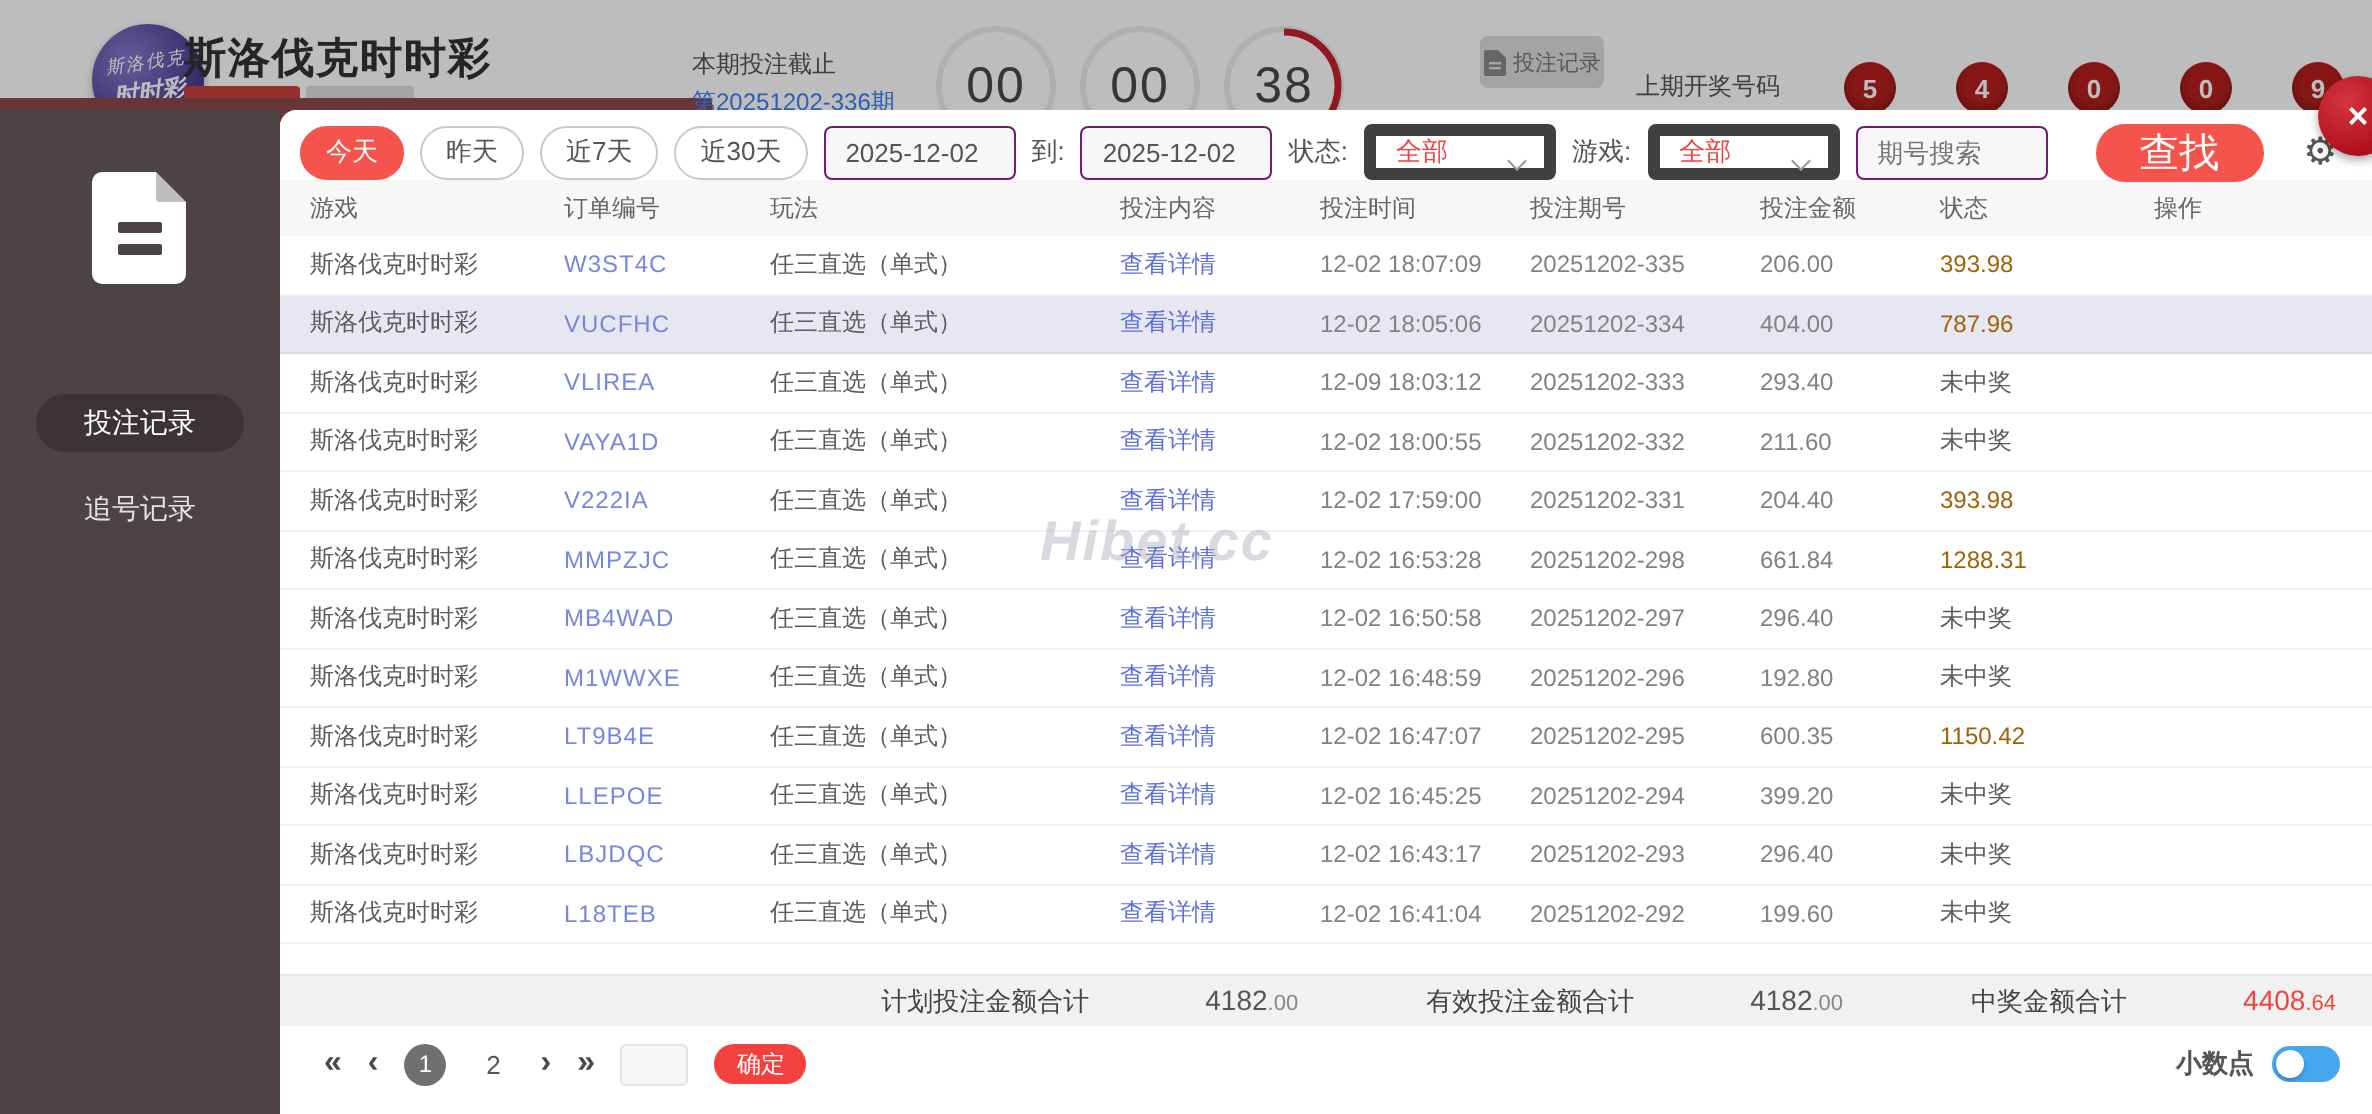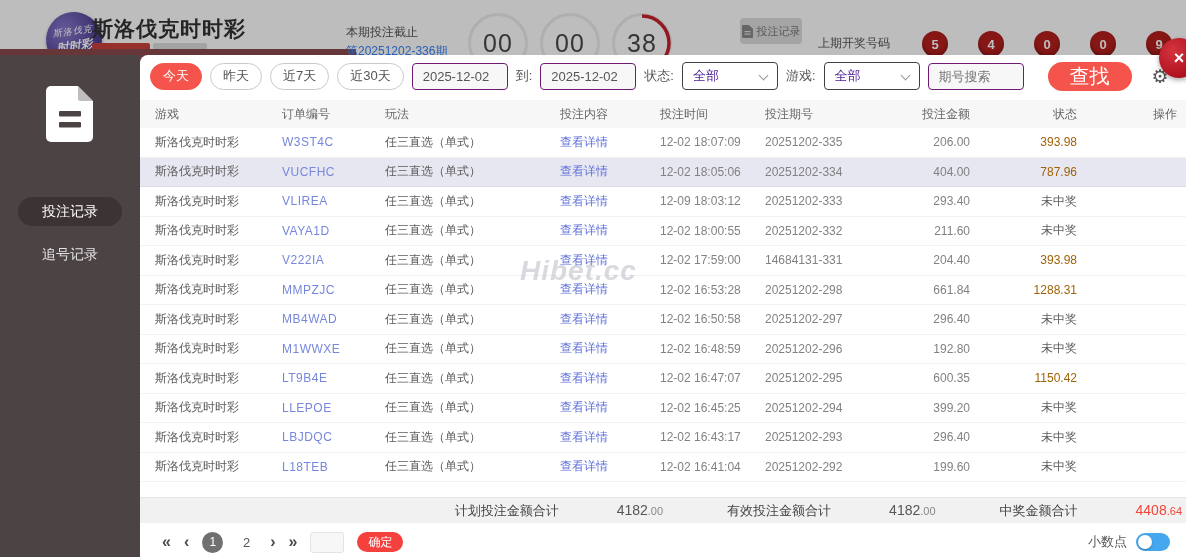--- a/index.html
+++ b/index.html
@@ -48,65 +48,65 @@
     display:flex; align-items:center; justify-content:center; box-shadow:0 2px 5px rgba(0,0,0,.35); cursor:pointer; }
 
   
   .filter-bar { display:flex; align-items:center; height:28px; margin:7px 8px 0 10px; gap:8px; }
   .pill { height:27px; border-radius:14px; padding:0 12px; font-size:13px; display:flex; align-items:center;
     background:#fff; border:1px solid #c9c9c9; color:#555; cursor:pointer; white-space:nowrap; }
   .pill.active { background:#f4544c; border-color:#f4544c; color:#fff; }
   .f-input { height:27px; border:1px solid #701a75; background:#f7f7f7; border-radius:4px; color:#555;
     font-size:13px; padding:0 10px; width:96px; font-family:inherit; }
   .f-label { font-size:13px; color:#555; white-space:nowrap; }
-  .f-select { position:relative; height:28px; width:96px; border:1px solid #404040; border-radius:4px; background:#fff;
-    display:flex; align-items:center; padding:0 10px; font-size:13px; color:#4c1d95; cursor:pointer; }
+  .f-select { position:relative; height:28px; width:96px; border:6px solid #404040; border-radius:4px; background:#fff;
+    display:flex; align-items:center; padding:0 10px; font-size:13px; color:#ef4444; cursor:pointer; }
   .caret { position:absolute; right:10px; top:9px; width:7px; height:7px; border-right:1.5px solid #999;
     border-bottom:1.5px solid #999; transform:rotate(45deg); }
   .search-btn { height:29px; width:84px; margin-left:16px; border:none; border-radius:15px; background:#f4544c;
     color:#fff; font-size:20px; cursor:pointer; font-family:Liberation Serif, serif; }
   .gear { margin-left:12px; font-size:19px; color:#555; cursor:pointer; line-height:1; }
 
   
   .tgrid { display:grid; grid-template-columns:127px 103px 175px 100px 105px 115px 90px 107px 1fr;
     align-items:center; padding:0 9px 0 15px; }
-  .thead { height:28px; margin-top:10px; background:#f7f7f7; font-size:12px; color:#666; }
+  .thead { height:28px; background:#f7f7f7; font-size:12px; color:#666; }
   .trow { height:29.5px; font-size:12px; border-bottom:1px solid #f2f2f2; background:#fff; }
   .trow.hl { background:#e7e7f1; border-color:#dadae8; }
-  .c-right { text-align:right; }
+  .c-right { text-align:left; }
   .cell-game, .cell-play { color:#5c5c5c; }
   .cell-order { color:#7787dc; letter-spacing:.5px; cursor:pointer; }
   .cell-link { color:#5e70d9; cursor:pointer; }
   .cell-time, .cell-period, .cell-amount { color:#828282; }
   .cell-status { color:#5c5c5c; }
   .cell-status.win { color:#a16207; }
 
   .watermark { position:absolute; left:520px; top:255px; z-index:12; font-size:28px; font-weight:bold;
     color:rgba(165,165,182,.42); letter-spacing:1px; pointer-events:none; font-style:italic; }
 
   
   .summary-bar { margin-top:15px; height:26px; background:#f1f1f1; border-top:1px solid #e5e5e5;
-    display:flex; align-items:center; justify-content:flex-end; gap:64px; padding-right:4px; }
+    display:flex; align-items:center; justify-content:flex-end; gap:64px; padding-right:18px; }
   .sum-pair { display:flex; align-items:baseline; gap:58px; }
   .sum-label { font-size:13px; color:#444; }
   .sum-int { font-size:14px; color:#555; }
   .sum-dec { font-size:11px; color:#888; }
   .sum-win .sum-int, .sum-win .sum-dec { color:#f0463c; }
 
   
   .pager { height:30px; margin-top:4px; display:flex; align-items:center; gap:13px; padding:0 16px 0 22px; }
   .pg-arrow { font-size:16px; font-weight:bold; color:#4a4a4a; cursor:pointer; }
   .pg-num { width:21px; height:21px; display:flex; align-items:center; justify-content:center; font-size:13px;
     color:#555; cursor:pointer; border-radius:50%; }
   .pg-num.cur { background:#707070; color:#fff; font-size:12px; }
   .pg-input { width:34px; height:21px; border:1px solid #e3e3e3; background:#f7f7f7; border-radius:3px;
     font-size:12px; text-align:center; font-family:inherit; }
   .pg-confirm { height:20px; padding:0 11px; border:none; border-radius:10px; background:#f4413d; color:#fff;
     font-size:12px; cursor:pointer; font-family:inherit; }
-  .pg-right { margin-left:auto; display:flex; align-items:flex-start; gap:9px; }
+  .pg-right { margin-left:auto; display:flex; align-items:flex-start; gap:9px;font-weight:bold; }
   .dec-label { font-size:13px; color:#555; }
   .toggle { width:34px; height:18px; border-radius:9px; background:#45a7ee; position:relative; cursor:pointer; }
   .toggle .knob { position:absolute; left:2px; top:2px; width:14px; height:14px; border-radius:50%; background:#fff;
     box-shadow:0 1px 2px rgba(0,0,0,.25); }
 </style>
 </head>
 <body>
 
 <div class="canvas">
 
@@ -243,21 +243,21 @@
           <div class="cell-amount c-right">211.60</div>
           <div class="cell-status c-right">未中奖</div>
           <div class="c-right"></div>
         </div>
         <div class="tgrid trow">
           <div class="cell-game">斯洛伐克时时彩</div>
           <div class="cell-order">V222IA</div>
           <div class="cell-play">任三直选（单式）</div>
           <div class="cell-link">查看详情</div>
           <div class="cell-time">12-02 17:59:00</div>
-          <div class="cell-period">14684131-331</div>
+          <div class="cell-period">20251202-331</div>
           <div class="cell-amount c-right">204.40</div>
           <div class="cell-status c-right win">393.98</div>
           <div class="c-right"></div>
         </div>
         <div class="tgrid trow">
           <div class="cell-game">斯洛伐克时时彩</div>
           <div class="cell-order">MMPZJC</div>
           <div class="cell-play">任三直选（单式）</div>
           <div class="cell-link">查看详情</div>
           <div class="cell-time">12-02 16:53:28</div>

